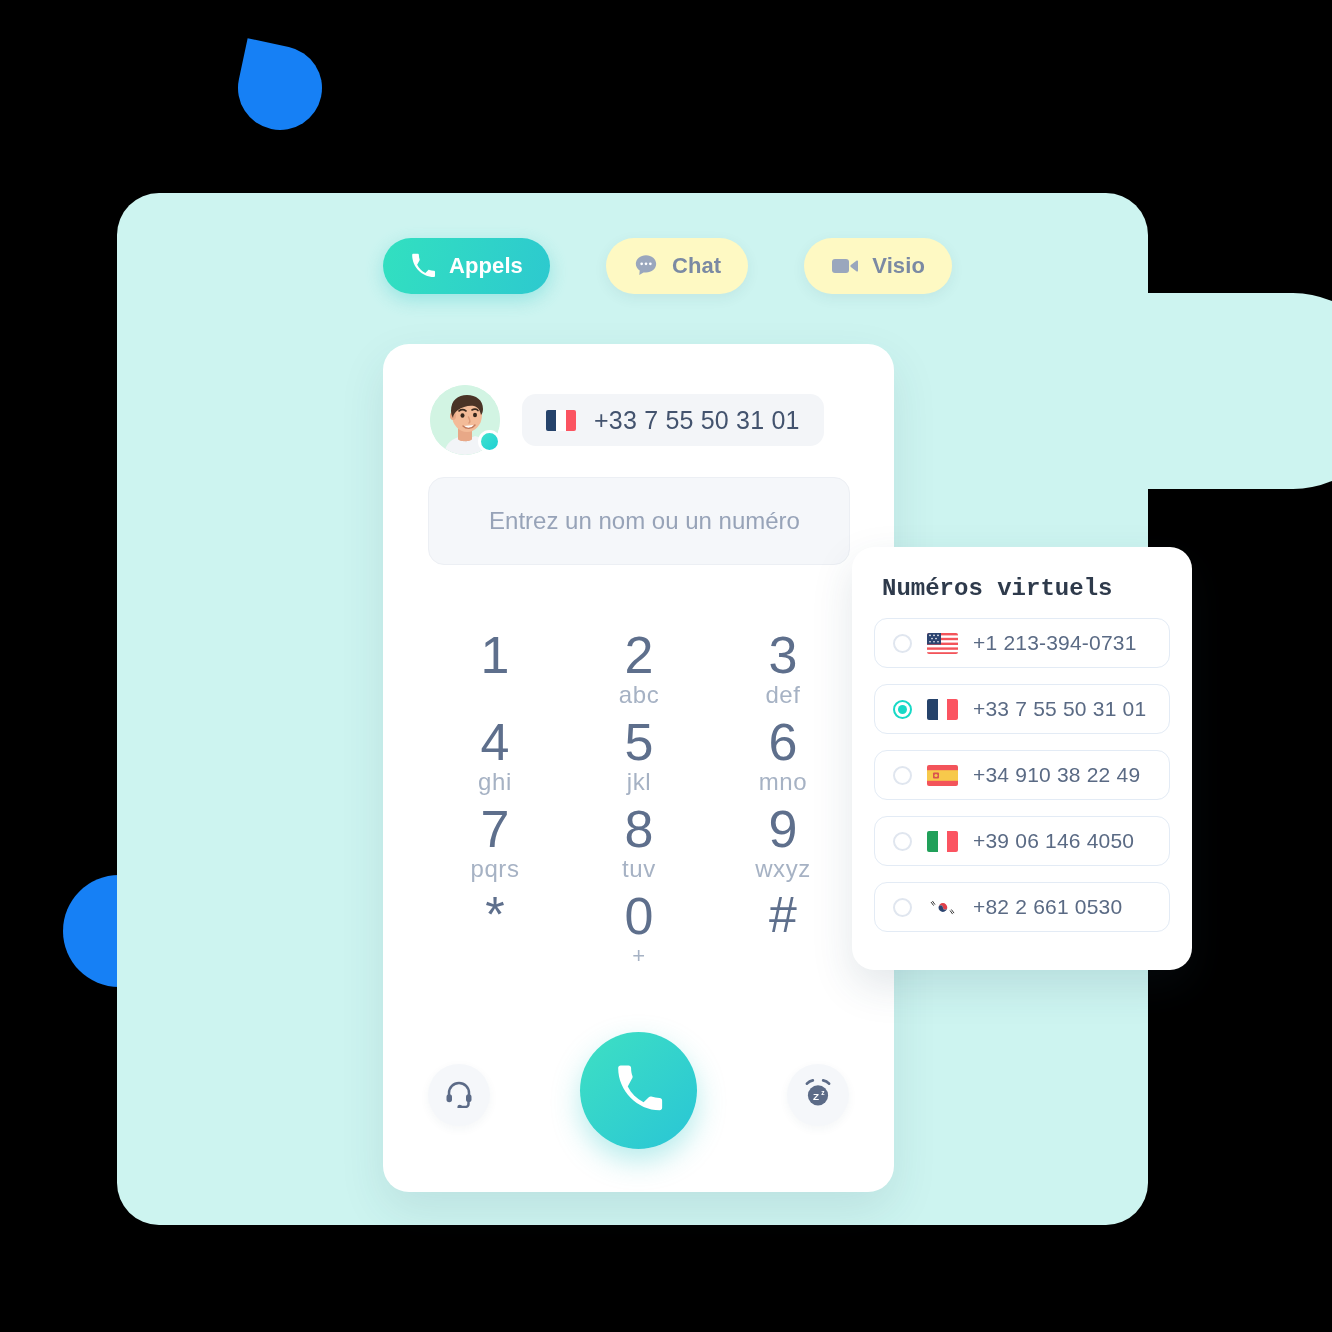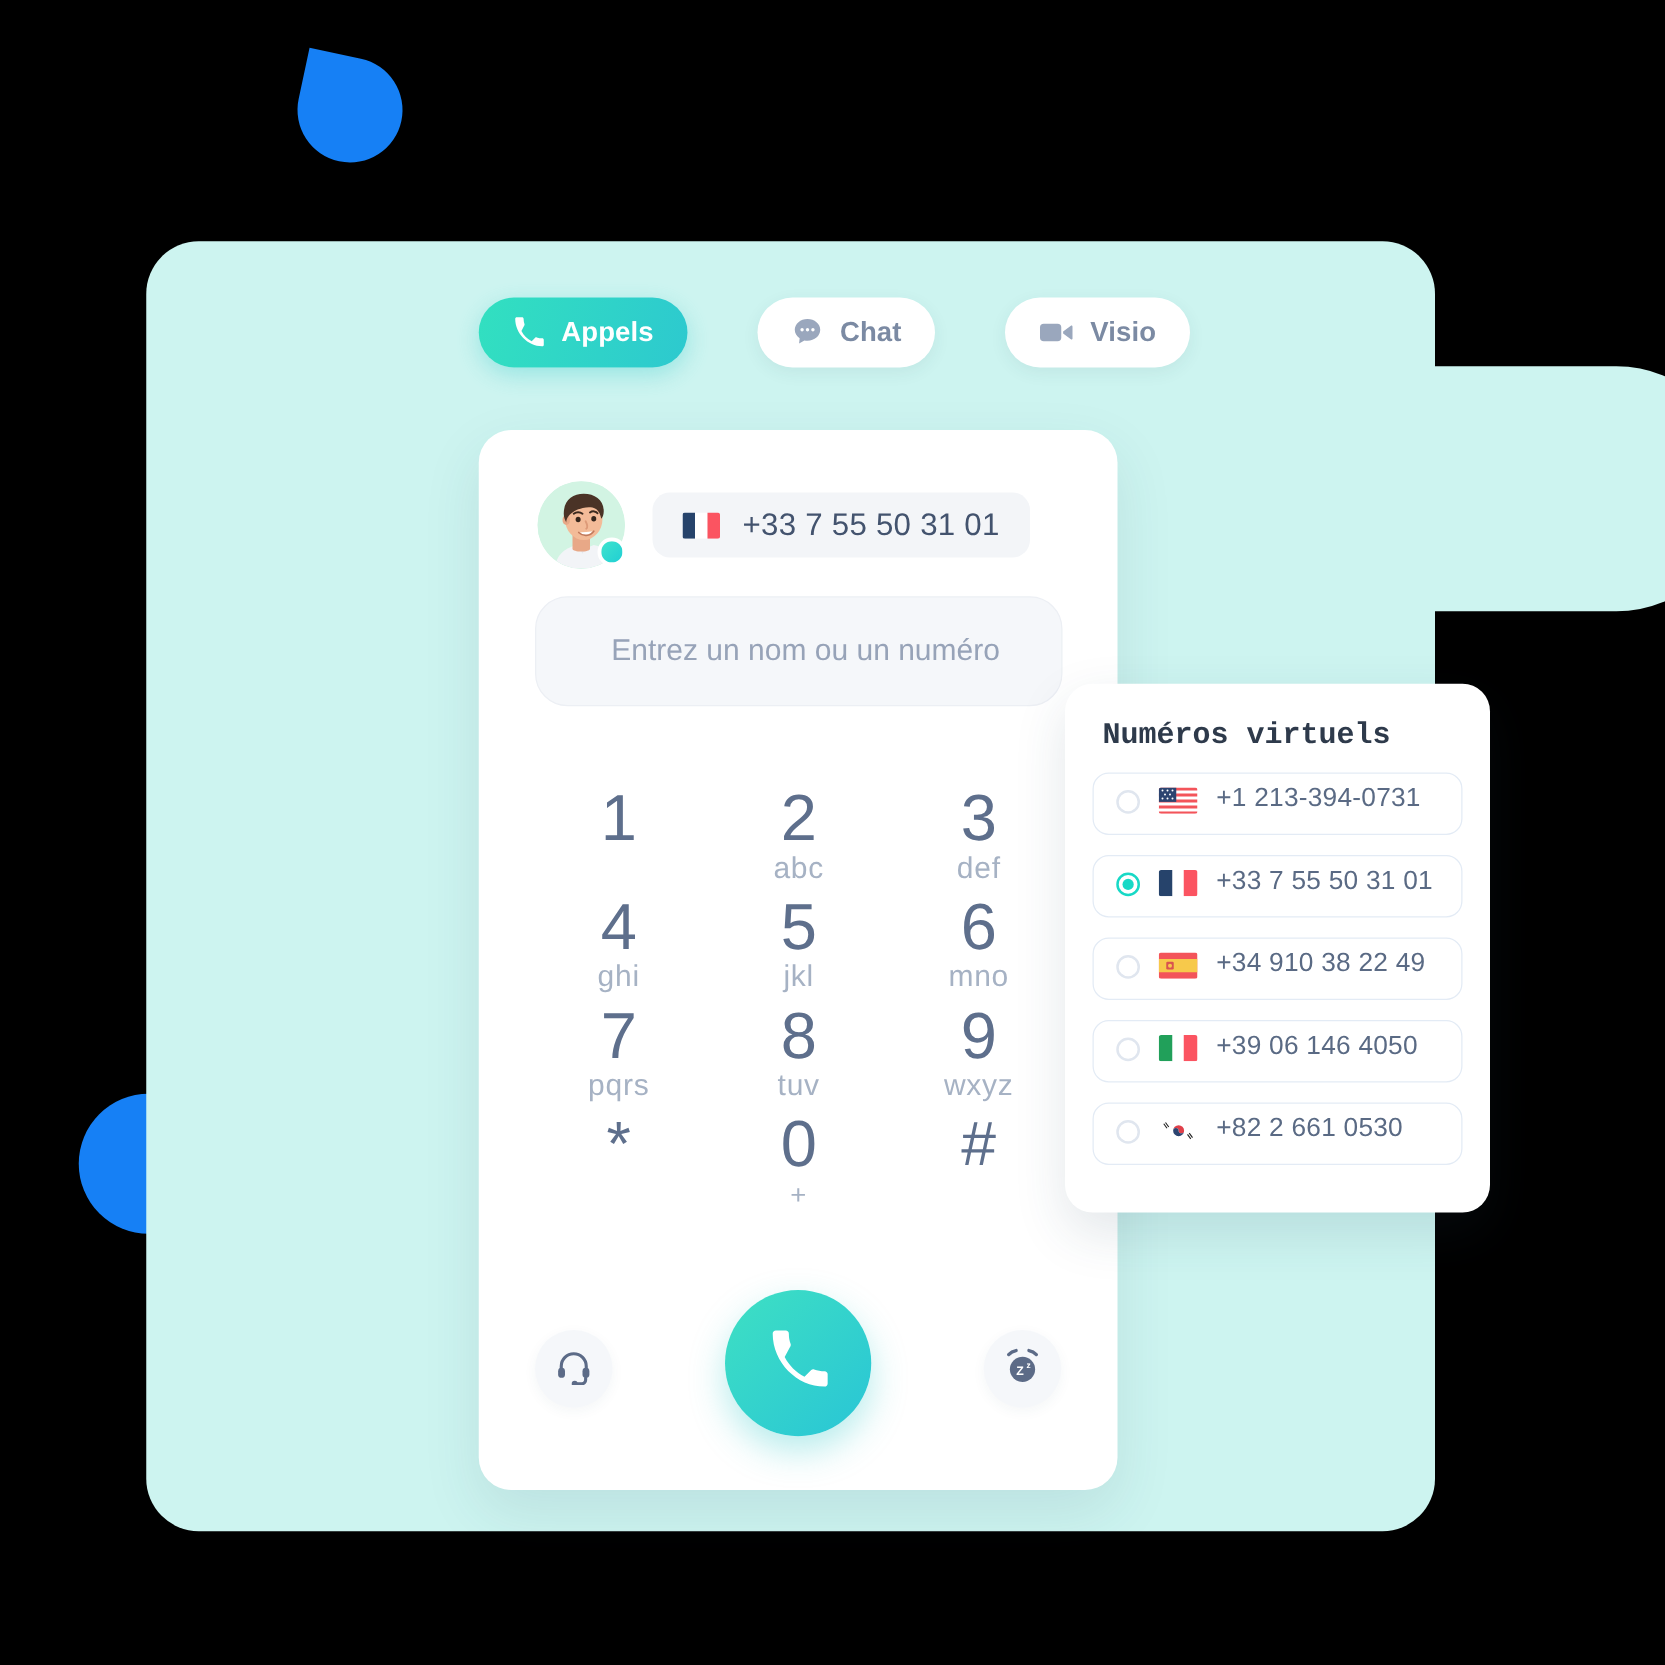--- a/index.html
+++ b/index.html
@@ -49,21 +49,21 @@
 
   
   .tabs {
     position: absolute; left: 383px; top: 238px;
     display: flex; align-items: center; gap: 56px;
   }
   .tab {
     display: flex; align-items: center; gap: 13px;
     height: 56px; padding: 0 27px;
     border-radius: 28px;
-    background: #ffffff;
+    background: #fef9c3;
     color: #7b8aa3;
     font-size: 22px; font-weight: bold;
     letter-spacing: .1px;
     box-shadow: 0 4px 14px rgba(40,70,90,.07);
     cursor: pointer; user-select: none;
   }
   .tab.active {
     background: linear-gradient(105deg, #32e0c0 0%, #2dc9cf 100%);
     color: #fff;
     box-shadow: 0 6px 18px rgba(45,200,200,.33);
@@ -103,21 +103,21 @@
     height: 52px; padding: 0 24px;
     border-radius: 14px;
     background: #f3f5f8;
     color: #43536e; font-size: 25px;
     letter-spacing: .2px;
   }
 
   .search-field {
     position: absolute; left: 45px; top: 133px;
     width: 422px; height: 88px;
-    border-radius: 26px;
+    border-radius: 16px;
     background: #f5f7fa;
     border: 1px solid #eceff4;
     display: flex; align-items: center; justify-content: center;
     color: #97a3b8; font-size: 24px;
     cursor: text;
     padding-left: 11px;
   }
 
   
   .keypad {
@@ -174,23 +174,23 @@
     border-radius: 22px;
     box-shadow: 0 16px 42px rgba(35,70,90,.13);
     padding: 24px 22px;
   }
   .vn-title {
     font-size: 24px; font-weight: bold; color: #2e3a4b;
     margin: 4px 0 16px 8px;
     font-family: Liberation Mono, monospace;
   }
   .vn-row {
-    display: flex; align-items: flex-end; gap: 15px;
+    display: flex; align-items: center; gap: 15px;
     height: 50px; margin-bottom: 16px;
-    padding: 16px 18px;
+    padding: 0 18px;
     border: 1px solid #e3ebf5;
     border-radius: 13px;
     cursor: pointer;
   }
   .vn-row:last-child { margin-bottom: 0; }
   .radio {
     width: 19px; height: 19px; border-radius: 50%;
     border: 2px solid #e0e6ef; flex: 0 0 auto;
     display: flex; align-items: center; justify-content: center;
   }

